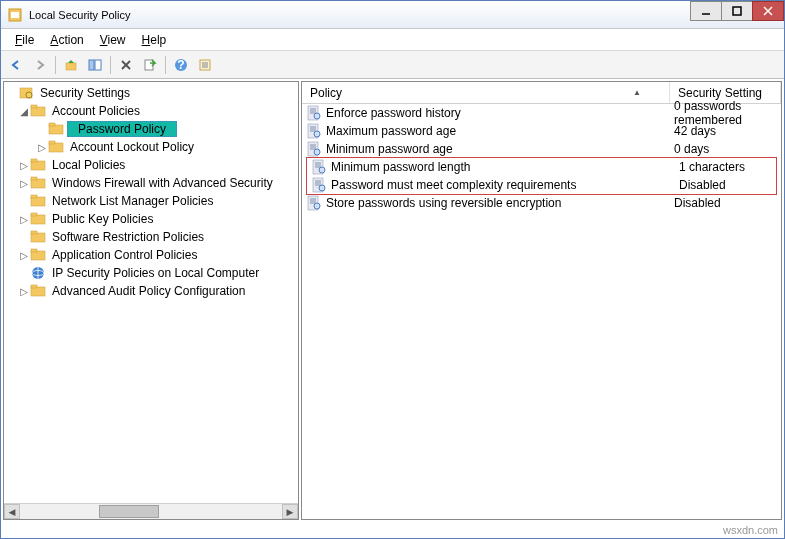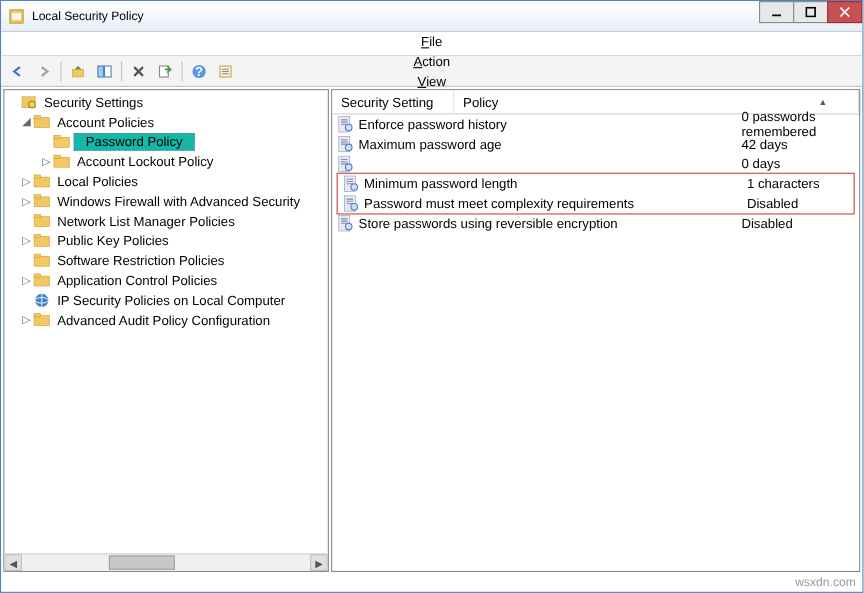--- a/index.html
+++ b/index.html
@@ -8,21 +8,21 @@
 
 .titlebar { height: 28px; background: linear-gradient(#fff, #e8eef8); display: flex; align-items: center; border-bottom: 1px solid #c8c8c8; }
 .titlebar .app-icon { width: 16px; height: 16px; margin: 0 6px; }
 .titlebar .title { flex: 1; color: #000; font-size: 11px; }
 .titlebar .controls { display: flex; }
 .titlebar .ctrl { width: 32px; height: 20px; margin-top: -8px; border: 1px solid #888; margin-left: -1px; display: flex; align-items: center; justify-content: center; background: #e8e8e8; cursor: default; }
 .titlebar .ctrl.close { background: #c75050; color: #fff; border-color: #a03030; }
 .titlebar .ctrl svg { width: 10px; height: 10px; }
 
 
-.menubar { height: 22px; display: flex; align-items: center; padding: 0 6px; border-bottom: 1px solid #d8d8d8; flex-direction: column; }
+.menubar { height: 22px; display: flex; align-items: center; padding: 0 6px; border-bottom: 1px solid #d8d8d8; }
 .menubar .menu { padding: 2px 8px; cursor: default; }
 .menubar .menu .u { text-decoration: underline; }
 
 
 .toolbar { height: 28px; display: flex; align-items: center; padding: 0 4px; gap: 2px; border-bottom: 1px solid #c0c0c0; background: #f4f4f4; }
 .toolbar .tb { width: 22px; height: 22px; display: flex; align-items: center; justify-content: center; border: 1px solid transparent; cursor: default; }
 .toolbar .sep { width: 1px; height: 18px; background: #c0c0c0; margin: 0 2px; }
 
 
 .content { display: flex; height: calc(539px - 28px - 22px - 28px - 2px - 18px); }
@@ -275,26 +275,26 @@
       <div class="arrow">◀</div>
       <div class="track">
           <div class="thumb"></div>
         </div>
       <div class="arrow">▶</div>
     </div>
   </div>
 
   <div class="list-pane">
     <div class="list-header">
-      <div class="col setting">
-        <span>Security Setting</span>
-      </div>
       <div class="col policy">
         <span>Policy</span>
         <span class="sort">▲</span>
+      </div>
+      <div class="col setting">
+        <span>Security Setting</span>
       </div>
     </div>
     <div class="list-rows" id="list-rows">
         <div class="lrow">
           <div class="c1">
             <svg class="picon" viewBox="0 0 16 16">
               <rect x="2" y="1" width="10" height="14" class="policy-icon"></rect>
               <line x1="4" y1="4" x2="10" y2="4" stroke="#8090b0"></line>
               <line x1="4" y1="6" x2="10" y2="6" stroke="#8090b0"></line>
               <line x1="4" y1="8" x2="10" y2="8" stroke="#8090b0"></line>
@@ -319,20 +319,21 @@
         </div>
         <div class="lrow">
           <div class="c1">
             <svg class="picon" viewBox="0 0 16 16">
               <rect x="2" y="1" width="10" height="14" class="policy-icon"></rect>
               <line x1="4" y1="4" x2="10" y2="4" stroke="#8090b0"></line>
               <line x1="4" y1="6" x2="10" y2="6" stroke="#8090b0"></line>
               <line x1="4" y1="8" x2="10" y2="8" stroke="#8090b0"></line>
               <circle cx="11" cy="11" r="3" fill="#d0e0f8" stroke="#5080c0"></circle>
             </svg>
+            <span>Minimum password age</span>
           </div>
           <div class="c2"><span>0 days</span></div>
         </div>
         <div class="highlight-box">
           <div class="lrow">
             <div class="c1">
               <svg class="picon" viewBox="0 0 16 16">
                 <rect x="2" y="1" width="10" height="14" class="policy-icon"></rect>
                 <line x1="4" y1="4" x2="10" y2="4" stroke="#8090b0"></line>
                 <line x1="4" y1="6" x2="10" y2="6" stroke="#8090b0"></line>

